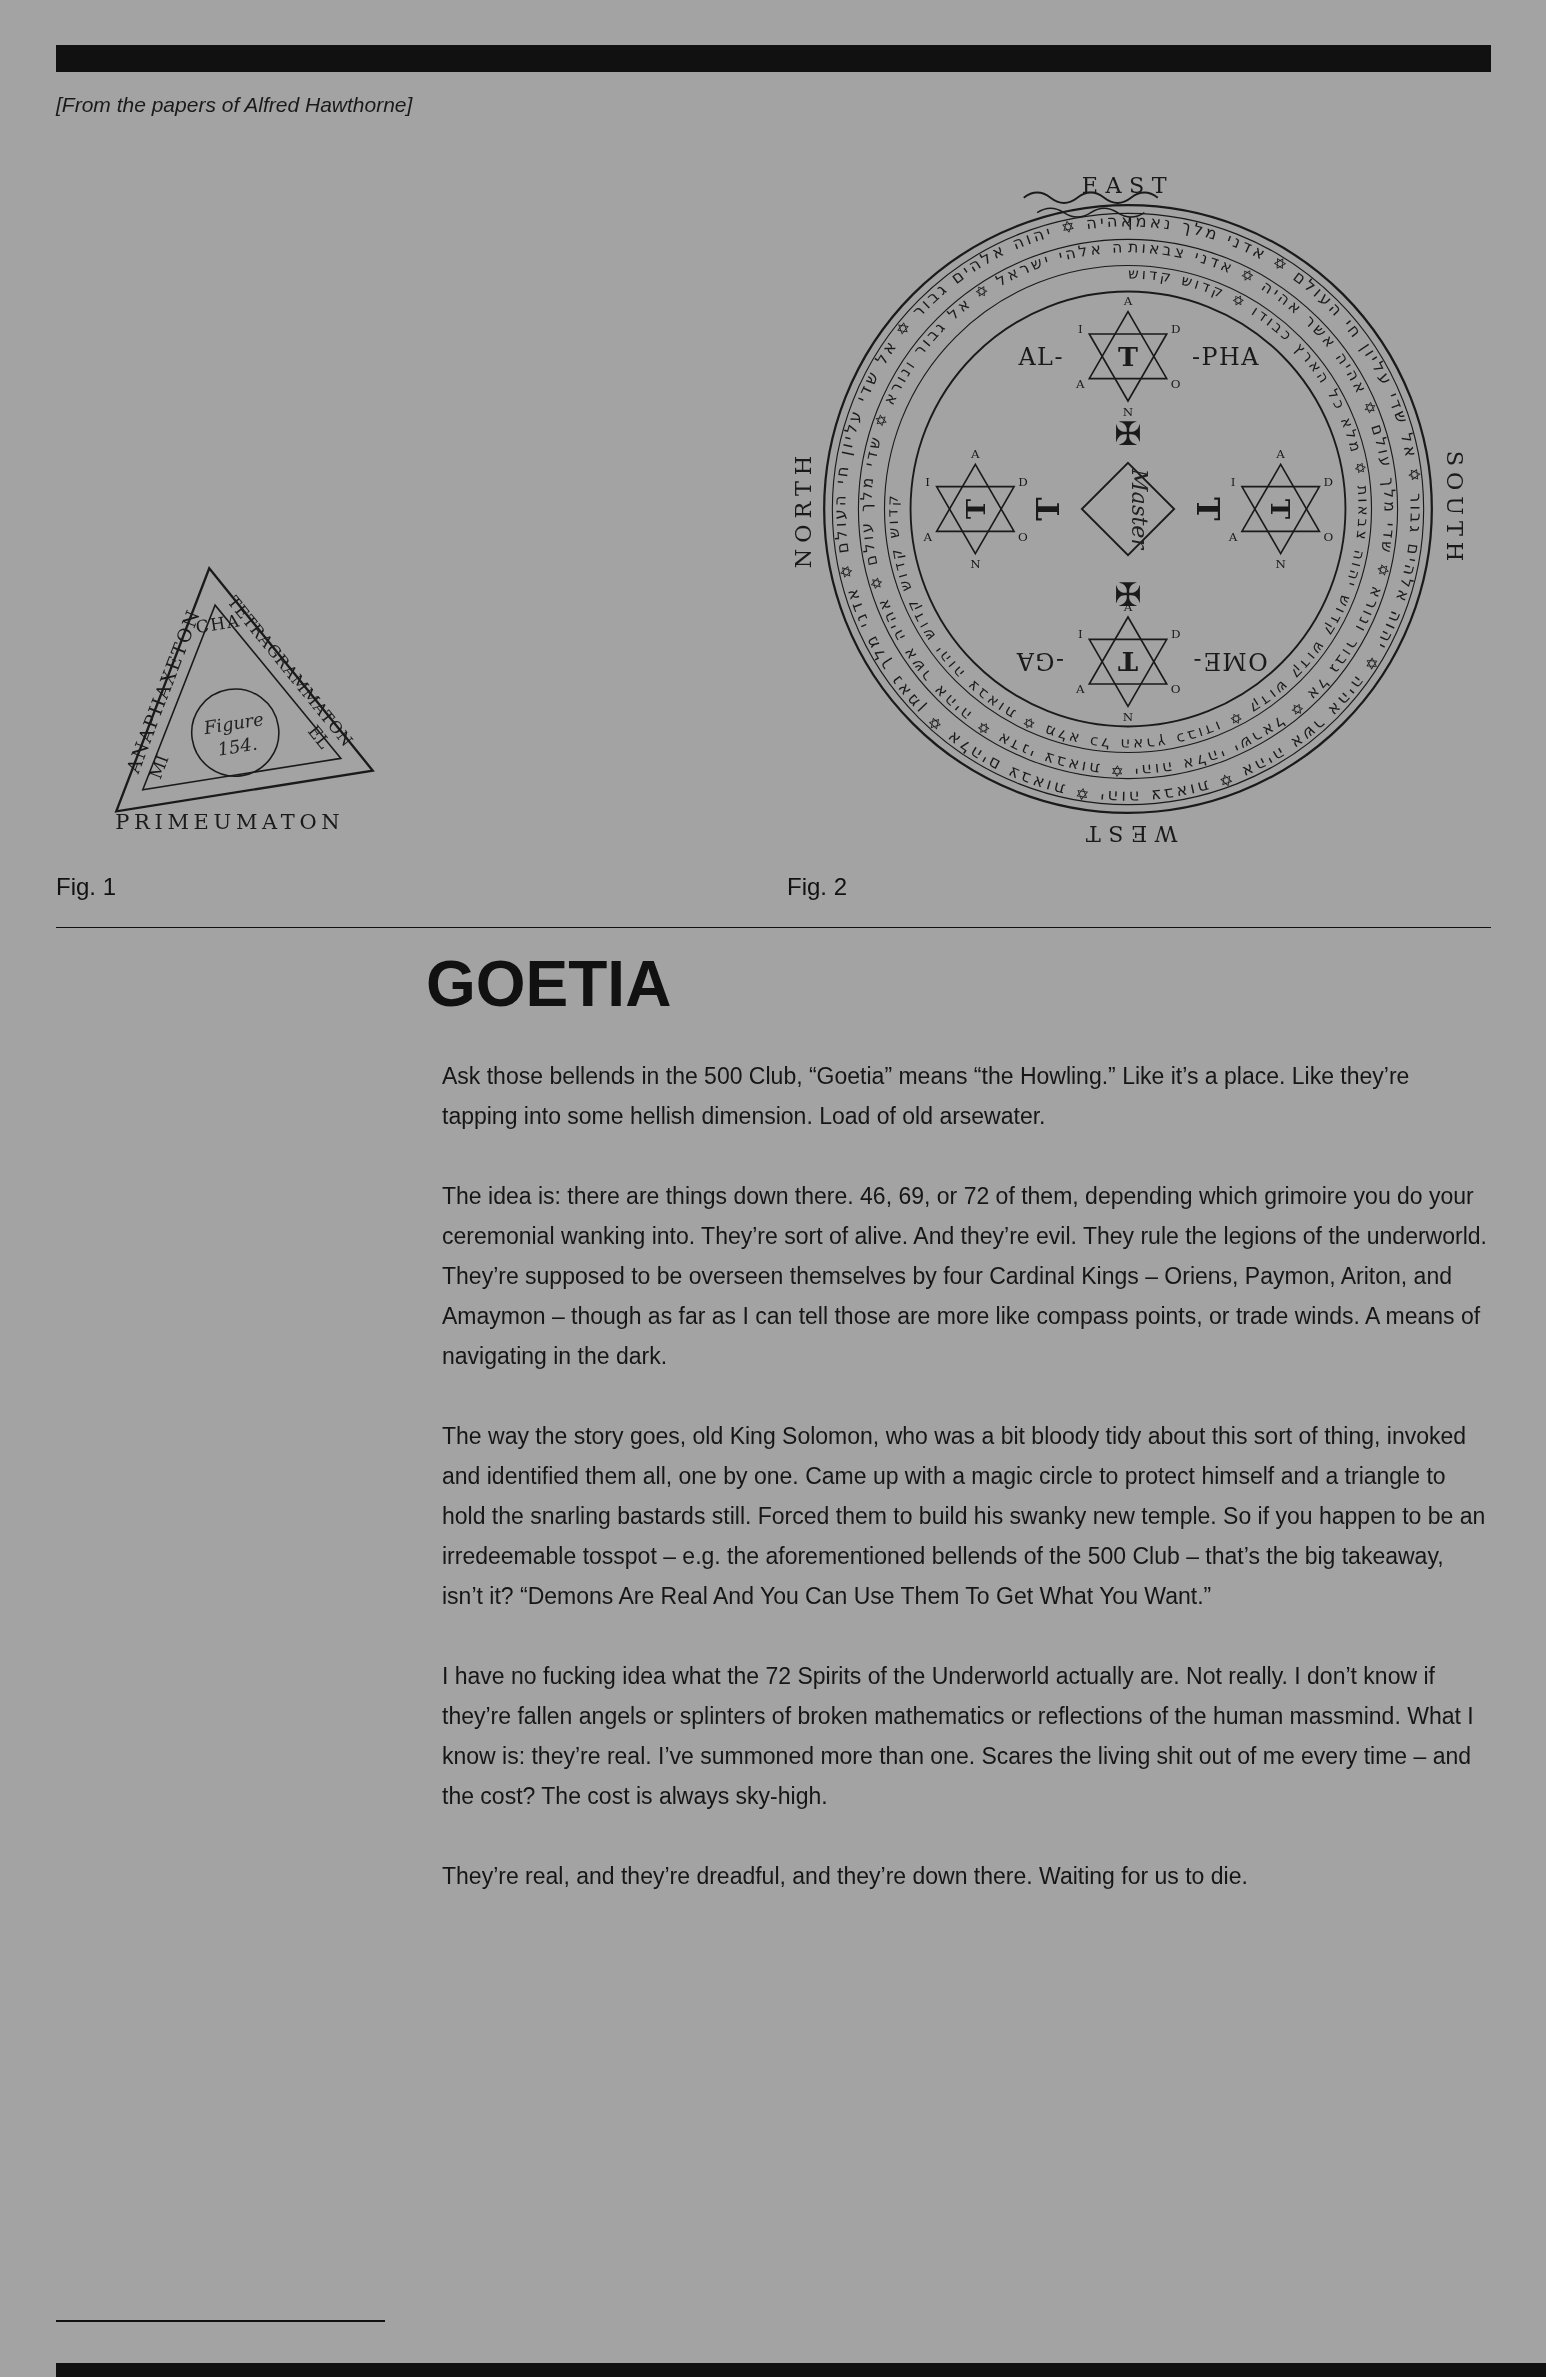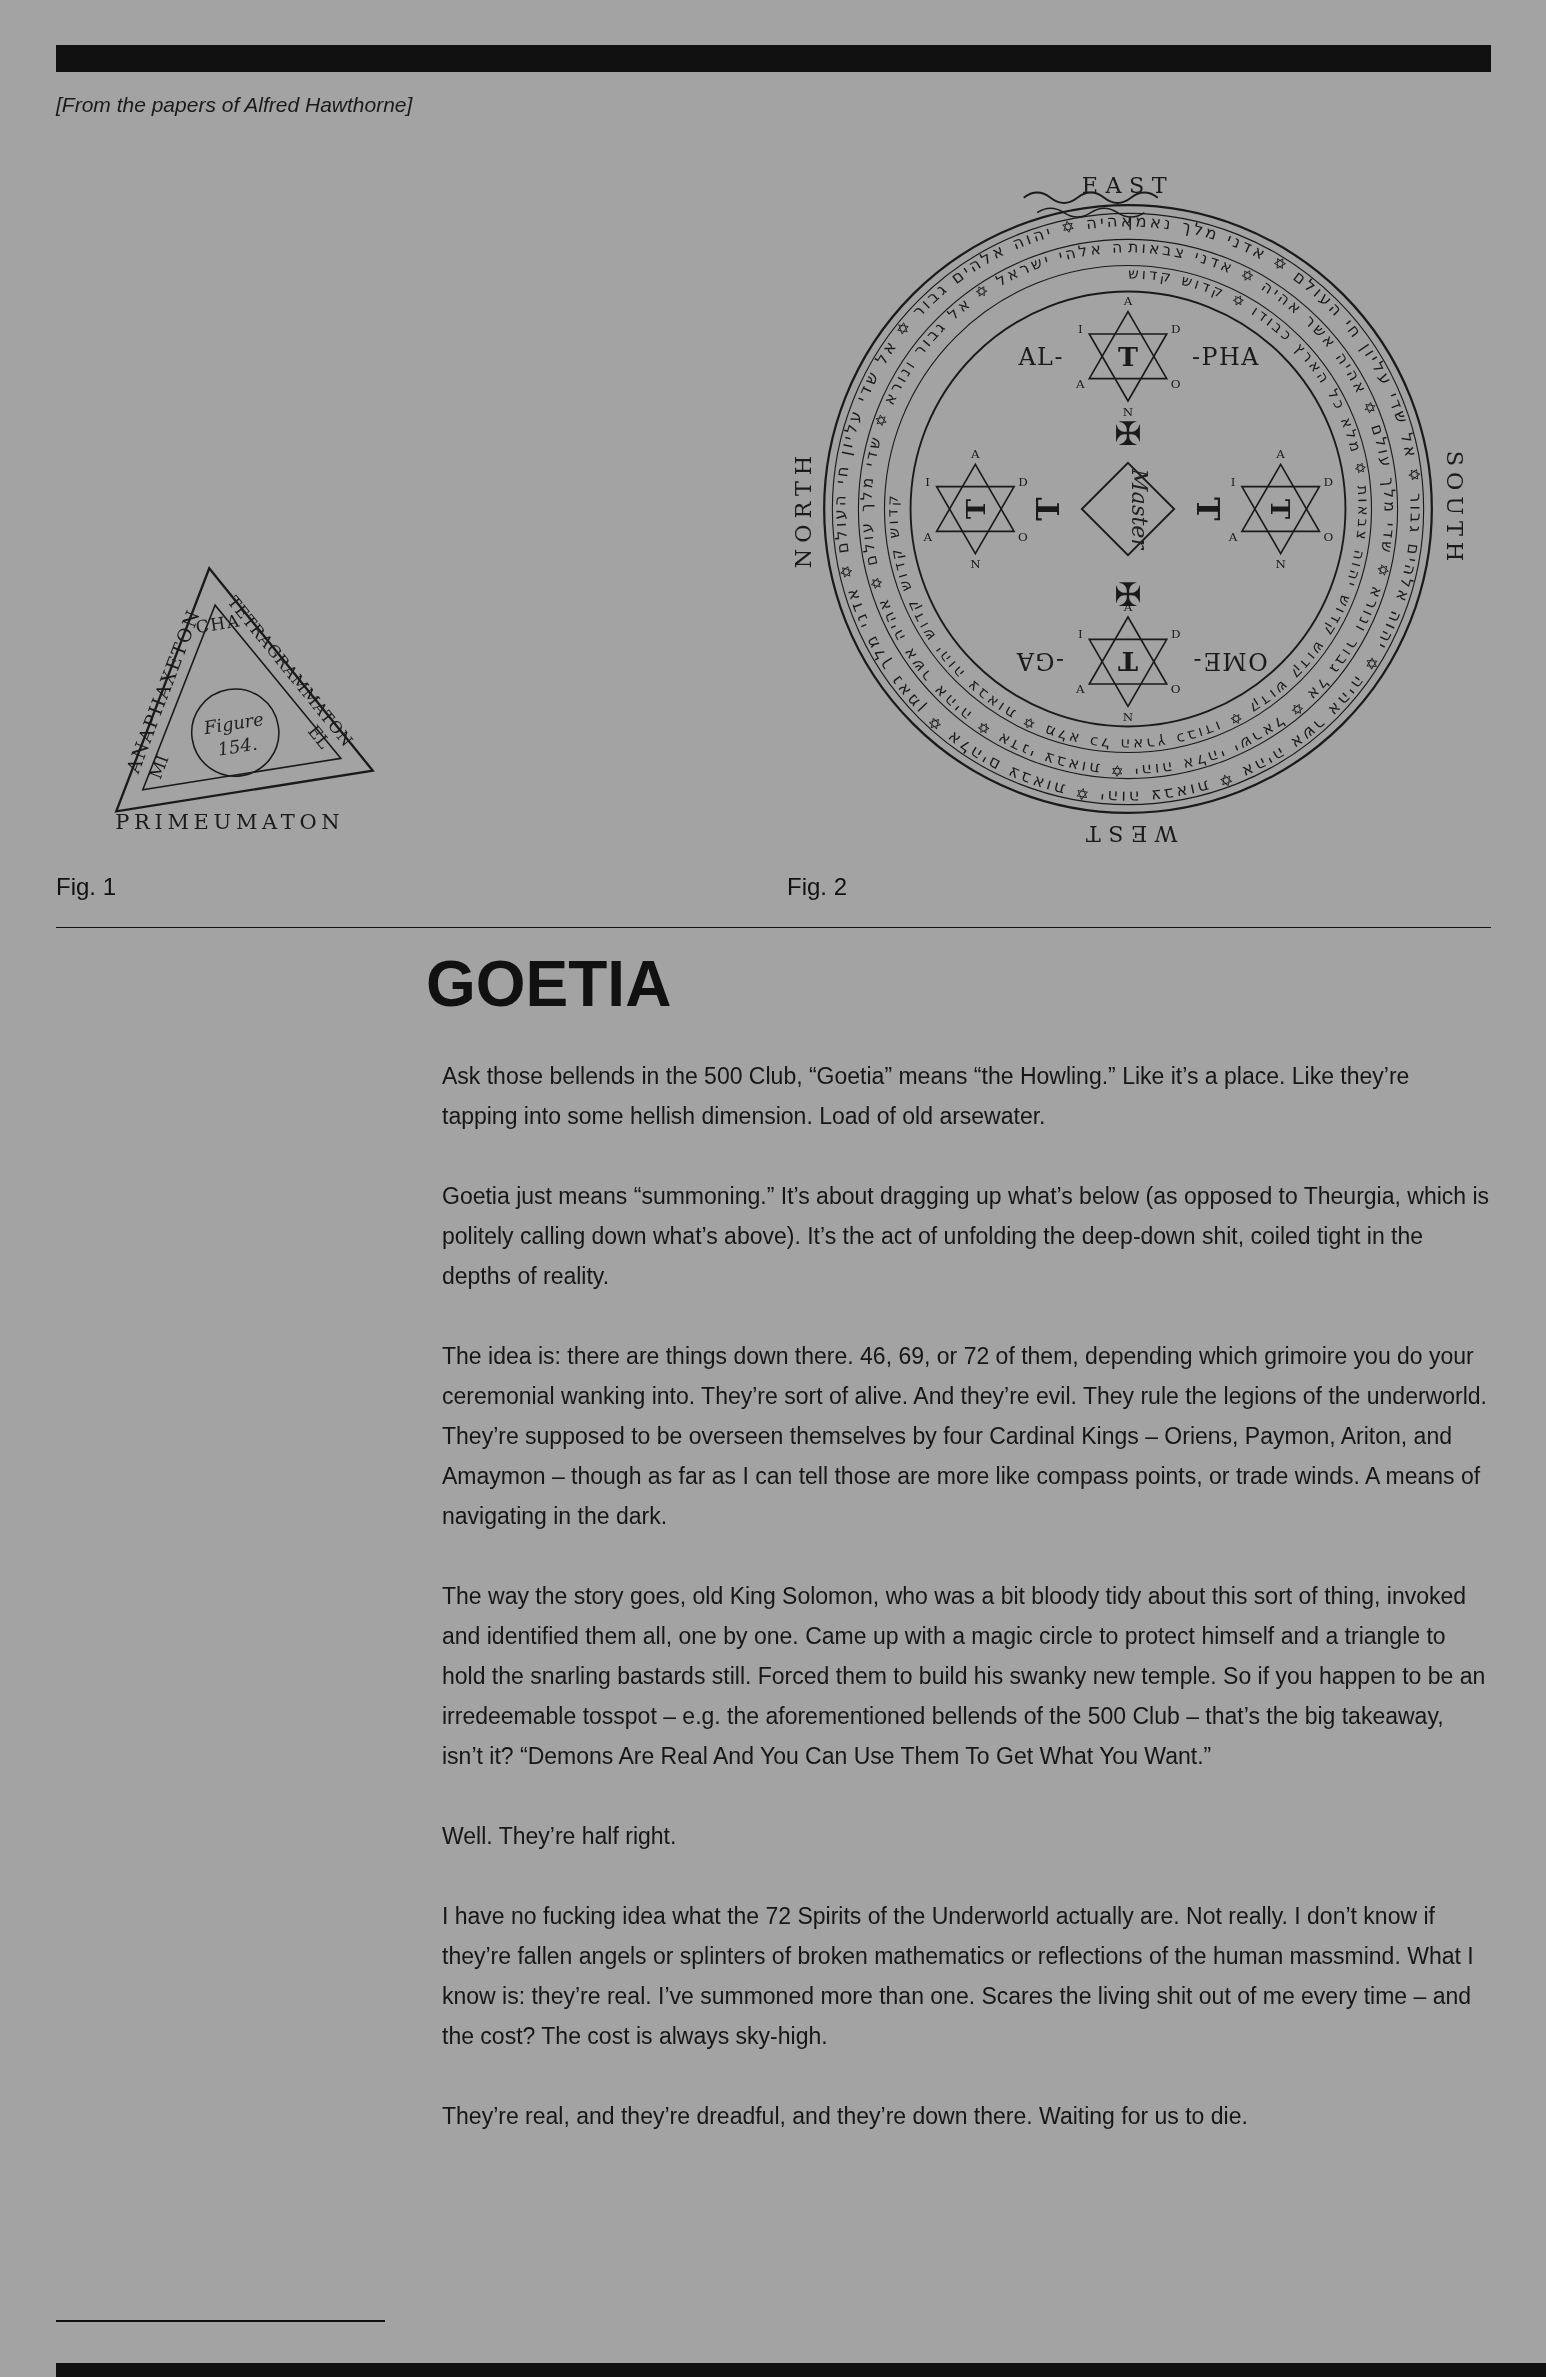--- a/index.html
+++ b/index.html
@@ -175,24 +175,22 @@
   </svg>
 
   <div class="caption cap1">Fig. 1</div>
   <div class="caption cap2">Fig. 2</div>
 
   <div class="divider"></div>
 
   <div class="article">
     <h1>GOETIA</h1>
     <p>Ask those bellends in the 500 Club, “Goetia” means “the Howling.” Like it’s a place. Like they’re tapping into some hellish dimension. Load of old arsewater.</p>
-    <p>Goetia just means “summoning.” It’s about dragging up what’s below (as opposed to Theurgia, which is politely calling down what’s above). It’s the act of unfolding the deep-down shit, coiled tight in the depths of reality.</p>
     <p>The idea is: there are things down there. 46, 69, or 72 of them, depending which grimoire you do your ceremonial wanking into. They’re sort of alive. And they’re evil. They rule the legions of the underworld. They’re supposed to be overseen themselves by four Cardinal Kings – Oriens, Paymon, Ariton, and Amaymon – though as far as I can tell those are more like compass points, or trade winds. A means of navigating in the dark.</p>
     <p>The way the story goes, old King Solomon, who was a bit bloody tidy about this sort of thing, invoked and identified them all, one by one. Came up with a magic circle to protect himself and a triangle to hold the snarling bastards still. Forced them to build his swanky new temple. So if you happen to be an irredeemable tosspot – e.g. the aforementioned bellends of the 500 Club – that’s the big takeaway, isn’t it? “Demons Are Real And You Can Use Them To Get What You Want.”</p>
-    <p>Well. They’re half right.</p>
     <p>I have no fucking idea what the 72 Spirits of the Underworld actually are. Not really. I don’t know if they’re fallen angels or splinters of broken mathematics or reflections of the human massmind. What I know is: they’re real. I’ve summoned more than one. Scares the living shit out of me every time – and the cost? The cost is always sky-high.</p>
     <p>They’re real, and they’re dreadful, and they’re down there. Waiting for us to die.</p>
   </div>
 
   <div class="footrule"></div>
   <div class="bottombar"></div>
 
 </div>
 
 

